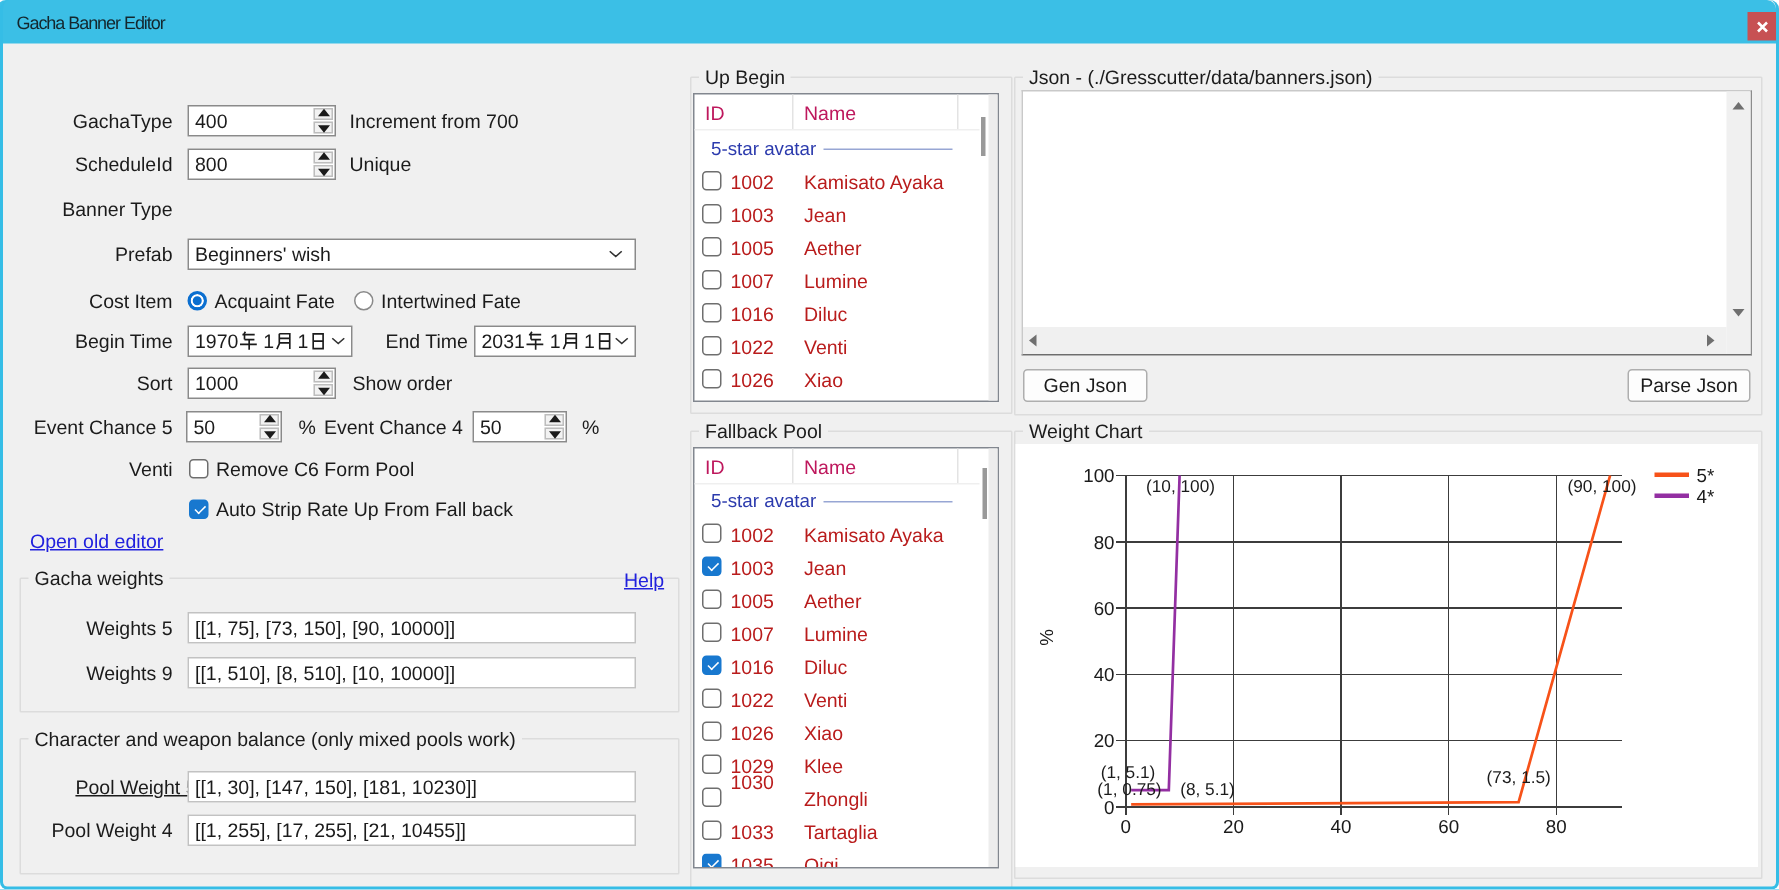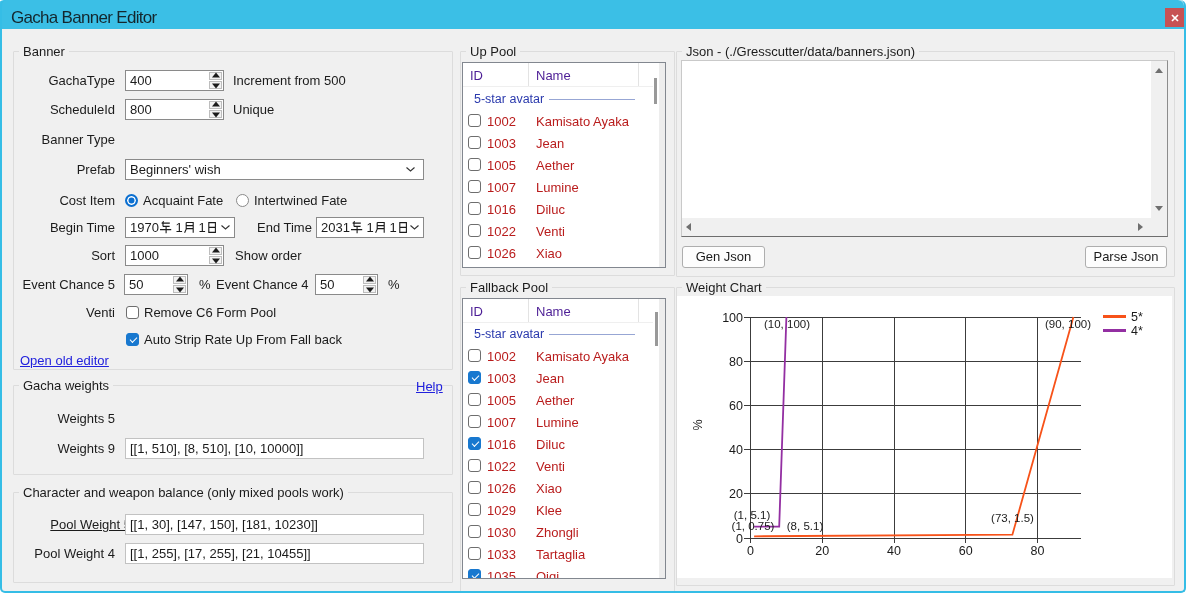--- a/index.html
+++ b/index.html
@@ -2,21 +2,21 @@
 <html><head><meta charset="utf-8">
 <style>
 html,body{margin:0;padding:0;}
 body{width:1186px;height:593px;position:relative;overflow:hidden;
   font-family:"Liberation Sans",sans-serif;background:#fff;}
 #win{position:absolute;left:0;top:0;width:1186px;height:593px;box-sizing:border-box;
   background:#f0f0f0;border-radius:6px 6px 5px 5px;overflow:hidden;}
 #frame{position:absolute;left:0;top:0;width:1186px;height:593px;box-sizing:border-box;
   border:2px solid #35bde6;border-top:none;border-radius:6px 6px 5px 5px;pointer-events:none;}
 #titlebar{position:absolute;left:-2px;top:0;width:1186px;height:29px;background:#3bbfe6;border-radius:6px 6px 0 0;}
-#title{position:absolute;left:11px;top:8px;font-size:17px;letter-spacing:-0.7px;color:#14272e;}
+#title{position:absolute;left:11px;top:8px;font-size:12px;letter-spacing:-0.7px;color:#14272e;}
 #closebtn{position:absolute;left:1165px;top:8px;width:19px;height:19px;background:#c75153;
   display:flex;align-items:center;justify-content:center;}
 #closebtn svg{display:block;}
 .lbl{position:absolute;font-size:13px;color:#1b1b1b;line-height:21px;white-space:nowrap;}
 .rl{text-align:right;}
 .grp{position:absolute;border:1px solid #dcdcdc;border-radius:1px;}
 .grp>b{position:absolute;top:-9px;left:5px;background:#f0f0f0;padding:0 4px;font-weight:normal;
   font-size:13px;color:#1b1b1b;line-height:17px;white-space:nowrap;}
 .tb,.spin,.combo{position:absolute;background:#fff;box-sizing:border-box;height:21px;
   font-size:13px;line-height:19px;color:#1b1b1b;padding-left:4px;white-space:nowrap;overflow:hidden;}
@@ -32,39 +32,36 @@
 .cb{position:absolute;width:13px;height:13px;box-sizing:border-box;border:1px solid #6e6e6e;
   border-radius:3px;background:#fff;}
 .cb.on{background:#1878cf;border-color:#1878cf;}
 .cb.on:after{content:"";position:absolute;left:2.5px;top:3px;width:6px;height:3px;
   border-left:1.6px solid #fff;border-bottom:1.6px solid #fff;transform:rotate(-45deg);}
 .rd{position:absolute;width:13px;height:13px;box-sizing:border-box;border-radius:50%;
   border:1px solid #8a8a8a;background:#fff;}
 .rd.on{border:2px solid #0b6fd0;background:#0b6fd0;box-shadow:inset 0 0 0 1.5px #fff;}
 .link{color:#2121dd;text-decoration:underline;}
 .list{position:absolute;background:#fff;border:1px solid #82878f;box-sizing:border-box;}
-.lh{position:absolute;font-size:13px;color:#4c1d95;white-space:nowrap;}
+.lh{position:absolute;font-size:13px;color:#be185d;white-space:nowrap;}
 .orow{position:absolute;font-size:13px;color:#b91c1c;white-space:nowrap;}
 .vdiv{position:absolute;width:1px;background:#e3e3e3;}
 .btn{position:absolute;background:#fdfdfd;border:1px solid #aeaeae;border-radius:3px;box-sizing:border-box;
   font-size:13px;color:#1b1b1b;text-align:center;line-height:20px;height:22px;}
 .cjk{display:inline-block;vertical-align:-2px;}
 </style></head>
 <body>
 <div id="win">
 
-<div class="grp" style="left:13px;top:51px;width:438px;height:317px;">
-      <b>Banner</b>
-    </div>
 <div class="lbl rl" style="left:0;top:70px;width:115px;">GachaType</div>
 <div class="spin" style="left:125px;top:70px;width:99px;">400<span class="sb">
         <i class="u"></i>
         <i class="d"></i>
       </span></div>
-<div class="lbl" style="left:233px;top:70px;">Increment from 500</div>
+<div class="lbl" style="left:233px;top:70px;">Increment from 700</div>
 <div class="lbl rl" style="left:0;top:99px;width:115px;">ScheduleId</div>
 <div class="spin" style="left:125px;top:99px;width:99px;">800<span class="sb">
         <i class="u"></i>
         <i class="d"></i>
       </span></div>
 <div class="lbl" style="left:233px;top:99px;">Unique</div>
 <div class="lbl rl" style="left:0;top:129px;width:115px;">Banner Type</div>
 <div class="lbl rl" style="left:0;top:159px;width:115px;">Prefab</div>
 <div class="combo" style="left:125px;top:159px;width:299px;">Beginners' wish
   <svg class="chev" style="right:8px;" viewBox="0 0 9 5">
@@ -120,33 +117,34 @@
 <div class="lbl" style="left:144px;top:302px;">Remove C6 Form Pool</div>
 <div class="cb on" style="left:126px;top:333px;"></div>
 <div class="lbl" style="left:144px;top:329px;">Auto Strip Rate Up From Fall back</div>
 <div class="lbl" style="left:20px;top:350px;"><span class="link">Open old editor</span></div>
 
 <div class="grp" style="left:13px;top:385px;width:438px;height:88px;">
       <b>Gacha weights</b>
     </div>
 <div class="lbl" style="left:416px;top:376px;"><span class="link">Help</span></div>
 <div class="lbl rl" style="left:0;top:408px;width:115px;">Weights 5</div>
+<div class="tb" style="left:125px;top:408px;width:299px;">[[1, 75], [73, 150], [90, 10000]]</div>
 <div class="lbl rl" style="left:0;top:438px;width:115px;">Weights 9</div>
 <div class="tb" style="left:125px;top:438px;width:299px;">[[1, 510], [8, 510], [10, 10000]]</div>
 
 <div class="grp" style="left:13px;top:492px;width:438px;height:89px;">
       <b>Character and weapon balance (only mixed pools work)</b>
     </div>
 <div class="lbl rl" style="left:16px;top:514px;width:115px;text-decoration:underline;">Pool Weight 5</div>
 <div class="tb" style="left:125px;top:514px;width:299px;">[[1, 30], [147, 150], [181, 10230]]</div>
 <div class="lbl rl" style="left:0;top:543px;width:115px;">Pool Weight 4</div>
 <div class="tb" style="left:125px;top:543px;width:299px;">[[1, 255], [17, 255], [21, 10455]]</div>
 
 <div class="grp" style="left:460px;top:51px;width:213px;height:223px;">
-      <b>Up Pool</b>
+      <b>Up Begin</b>
     </div>
 <div class="list" style="left:462px;top:62px;width:204px;height:206px;"></div>
 <div class="lh" style="left:470px;top:68px;">ID</div>
 <div class="lh" style="left:536px;top:68px;">Name</div>
 <div class="vdiv" style="left:528px;top:63px;height:23px;"></div>
 <div class="vdiv" style="left:638px;top:63px;height:23px;"></div>
 <div style="position:absolute;left:463px;top:86px;width:190px;height:1px;background:#efefef;"></div>
 <div class="lh" style="left:474px;top:92px;color:#2b3aad;font-size:12.5px;">5-star avatar</div>
 <div style="position:absolute;left:549px;top:99px;width:86px;height:1px;background:#97a6d4;"></div>
 <div class="cb" style="left:468px;top:114px;"></div>
@@ -202,21 +200,21 @@
 <div class="cb" style="left:468px;top:459px;"></div>
     <div class="orow" style="left:487px;top:459px;">1022</div>
     <div class="orow" style="left:536px;top:459px;">Venti</div>
 <div class="cb" style="left:468px;top:481px;"></div>
     <div class="orow" style="left:487px;top:481px;">1026</div>
     <div class="orow" style="left:536px;top:481px;">Xiao</div>
 <div class="cb" style="left:468px;top:503px;"></div>
     <div class="orow" style="left:487px;top:503px;">1029</div>
     <div class="orow" style="left:536px;top:503px;">Klee</div>
 <div class="cb" style="left:468px;top:525px;"></div>
-    <div class="orow" style="left:487px;top:525px;text-align:center;">1030</div>
+    <div class="orow" style="left:487px;top:514px;text-align:center;">1030</div>
     <div class="orow" style="left:536px;top:525px;">Zhongli</div>
 <div class="cb" style="left:468px;top:547px;"></div>
     <div class="orow" style="left:487px;top:547px;">1033</div>
     <div class="orow" style="left:536px;top:547px;">Tartaglia</div>
 <div style="position:absolute;left:462px;top:569px;width:203px;height:9px;overflow:hidden;">
   <div class="cb on" style="left:6px;top:0;"></div>
       <div class="orow" style="left:25px;top:0;">1035</div>
       <div class="orow" style="left:74px;top:0;">Qiqi</div>
 </div>
 <div style="position:absolute;left:659px;top:299px;width:6px;height:279px;background:#ededed;"></div>

